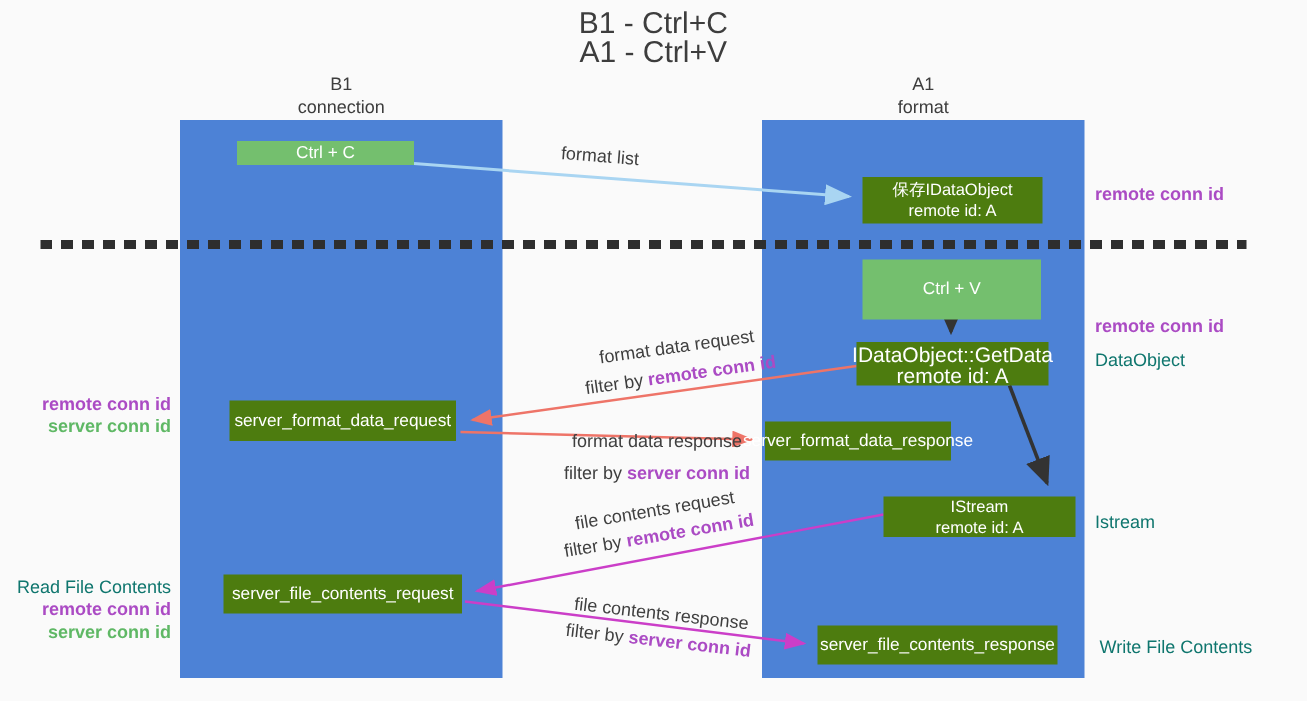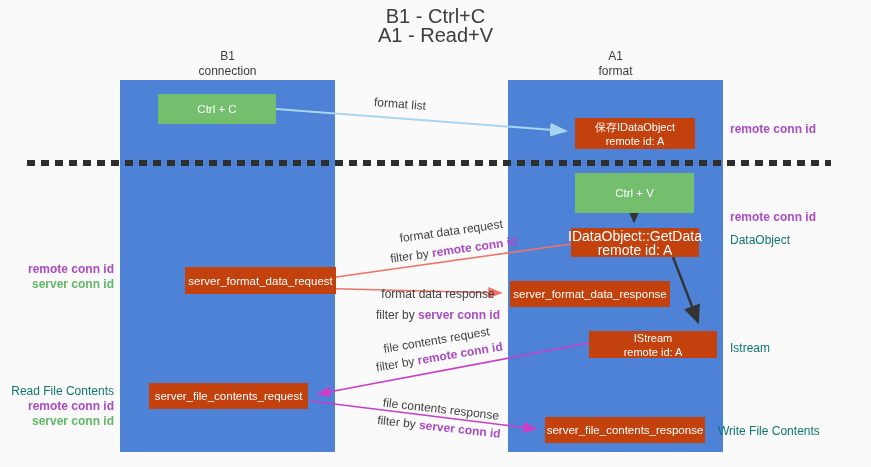--- a/index.html
+++ b/index.html
@@ -51,27 +51,27 @@
     color: #ffffff;
     font-size: 11.5px;
     display: flex;
     flex-direction: column;
     align-items: center;
     justify-content: center;
     text-align: center;
     line-height: 14px;
   }
   .node.green { background: #74bf6e; }
-  .node.orange { background: #c2410c; }
-  .n-ctrl-c   { left: 158px; top: 94px;  width: 118px; height: 30px; }
+  .node.orange { background: #4d7c0f; }
+  .n-ctrl-c   { left: 158px; top: 94px;  width: 118px; height: 16px; }
   .n-save-obj { left: 575px; top: 118px; width: 120px; height: 31px; font-size: 11px; }
   .n-ctrl-v   { left: 575px; top: 173px; width: 119px; height: 40px; }
   .n-getdata  { left: 571px; top: 228px; width: 128px; height: 29px; font-size: 14px; }
-  .n-fmt-req  { left: 153px; top: 267px; width: 151px; height: 27px; margin-left: 32px; }
-  .n-fmt-resp { left: 510px; top: 281px; width: 160px; height: 26px; }
+  .n-fmt-req  { left: 153px; top: 267px; width: 151px; height: 27px; }
+  .n-fmt-resp { left: 510px; top: 281px; width: 124px; height: 26px; }
   .n-istream  { left: 589px; top: 331px; width: 128px; height: 27px; font-size: 11px; }
   .n-file-req { left: 149px; top: 383px; width: 159px; height: 26px; }
   .n-file-resp{ left: 545px; top: 417px; width: 160px; height: 26px; }
   .edge-label {
     position: absolute;
     color: #3f3f3f;
     font-size: 12px;
     text-align: center;
   }
   .el-format-list { left: 340px; top: 97px; width: 120px; transform: rotate(4.5deg); }
@@ -85,40 +85,40 @@
     font-size: 12px;
     color: #0f766e;
     white-space: nowrap;
   }
   .side-label.bold-purple { color: #ab4bc4; font-weight: bold; }
   .side-label.bold-green  { color: #5fb865; font-weight: bold; }
   .rl-remote-top { left: 730px; top: 122px; }
   .rl-remote-mid { left: 730px; top: 210px; }
   .rl-dataobject { left: 730px; top: 233px; }
   .rl-istream    { left: 730px; top: 341px; }
-  .rl-write-file { left: 718px; top: 424px; text-align: right; }
+  .rl-write-file { left: 733px; top: 424px; text-align: right; }
   .left-group { position: absolute; left: 0; width: 114px; text-align: right; }
   .lg-1 { top: 262px; }
   .lg-read { top: 384px; }
   .lg-2 { top: 399px; }
   .left-group .side-label { position: static; display: block; line-height: 15px; }
   svg.arrows {
     position: absolute;
     left: 0; top: 0;
     pointer-events: none;
   }
 </style>
 </head>
 <body>
 
 <div class="stage">
 
   <div class="title">
     <div>B1 - Ctrl+C</div>
-    <div>A1 - Read+V</div>
+    <div>A1 - Ctrl+V</div>
   </div>
 
   <div class="col-header left">
     <div>B1</div>
     <div>connection</div>
   </div>
   <div class="col-header right">
     <div>A1</div>
     <div>format</div>
   </div>

